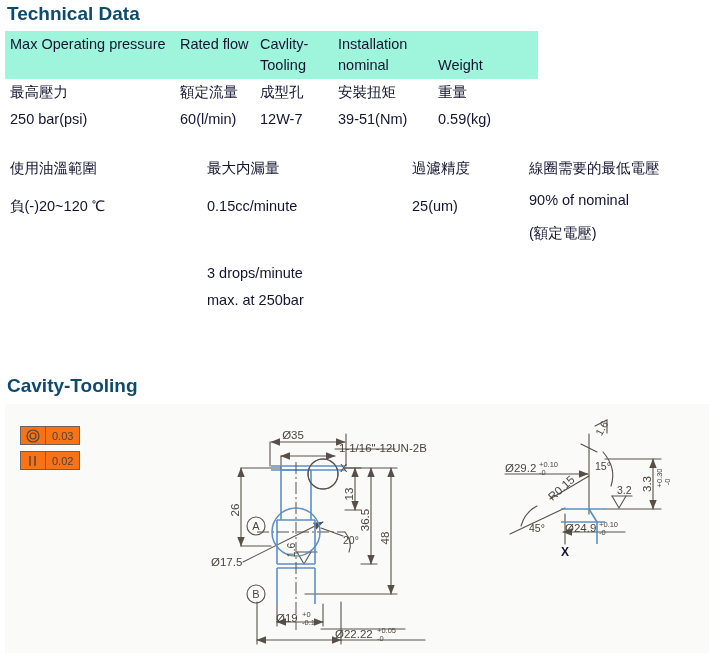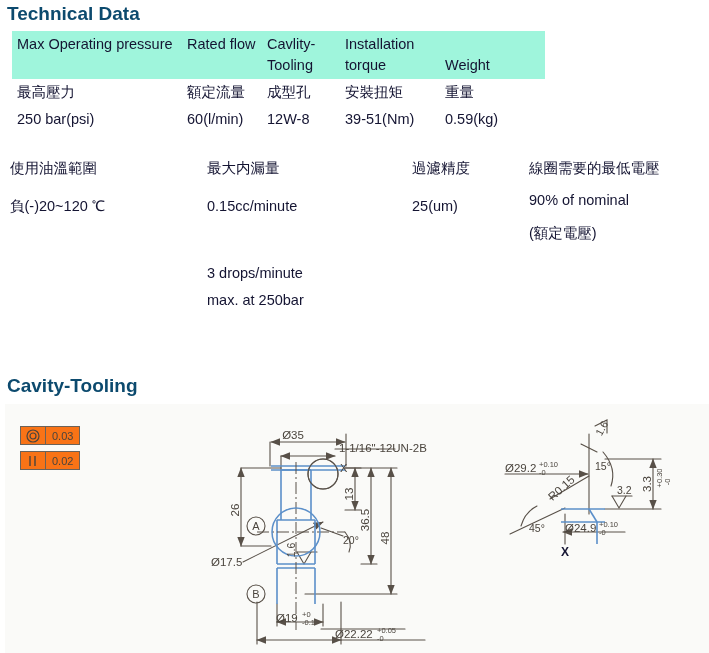--- a/index.html
+++ b/index.html
@@ -17,21 +17,21 @@
 
   
   .tbl{position:absolute;border-collapse:collapse;table-layout:fixed;}
   .tbl td{
     vertical-align:top;font-size:14.5px;line-height:21px;
     padding:3px 4px 3px 5px;color:#141432;
   }
   .hdr td{background:#9ff5dc;font-size:14.5px;line-height:21px;}
   .cjk{font-family:Liberation Sans, sans-serif;}
 
-  #table-1{left:12px;top:31px;width:533px;}
+  #table-1{left:5px;top:31px;width:533px;}
   #table-2{left:5px;top:148px;width:704px;}
 
   
   #drawing-panel{
     position:absolute;left:5px;top:404px;width:704px;height:249px;
     background:#fafaf8;overflow:hidden;
   }
   #drawing-svg{display:block;}
 
   .gdt{
@@ -62,34 +62,34 @@
       <col style="width:80px">
       <col style="width:78px">
     <col style="width:100px">
       <col style="width:105px">
   </colgroup>
   <tbody>
       <tr class="hdr">
     <td>Max Operating pressure</td>
     <td>Rated flow</td>
     <td>Cavlity-Tooling</td>
-    <td>Installation torque</td>
+    <td>Installation nominal</td>
     <td style="vertical-align:bottom">Weight</td>
   </tr>
   <tr>
     <td class="cjk">最高壓力</td>
     <td class="cjk">額定流量</td>
     <td class="cjk">成型孔</td>
     <td class="cjk">安裝扭矩</td>
     <td class="cjk">重量</td>
   </tr>
   <tr>
     <td>250 bar(psi)</td>
     <td>60(l/min)</td>
-    <td>12W-8</td>
+    <td>12W-7</td>
     <td>39-51(Nm)</td>
     <td>0.59(kg)</td>
   </tr>
 </tbody>
   </table>
 
 <table class="tbl" id="table-2">
   <colgroup>
     <col style="width:197px">
       <col style="width:205px">

